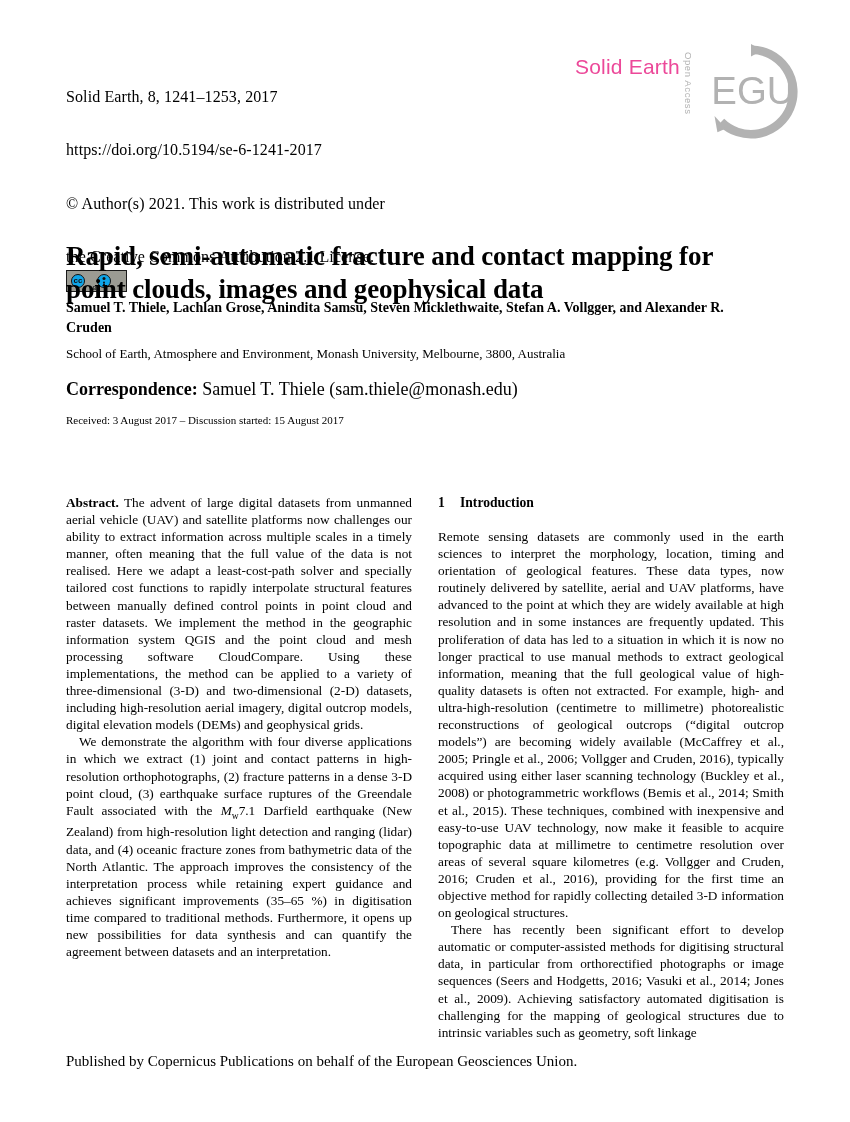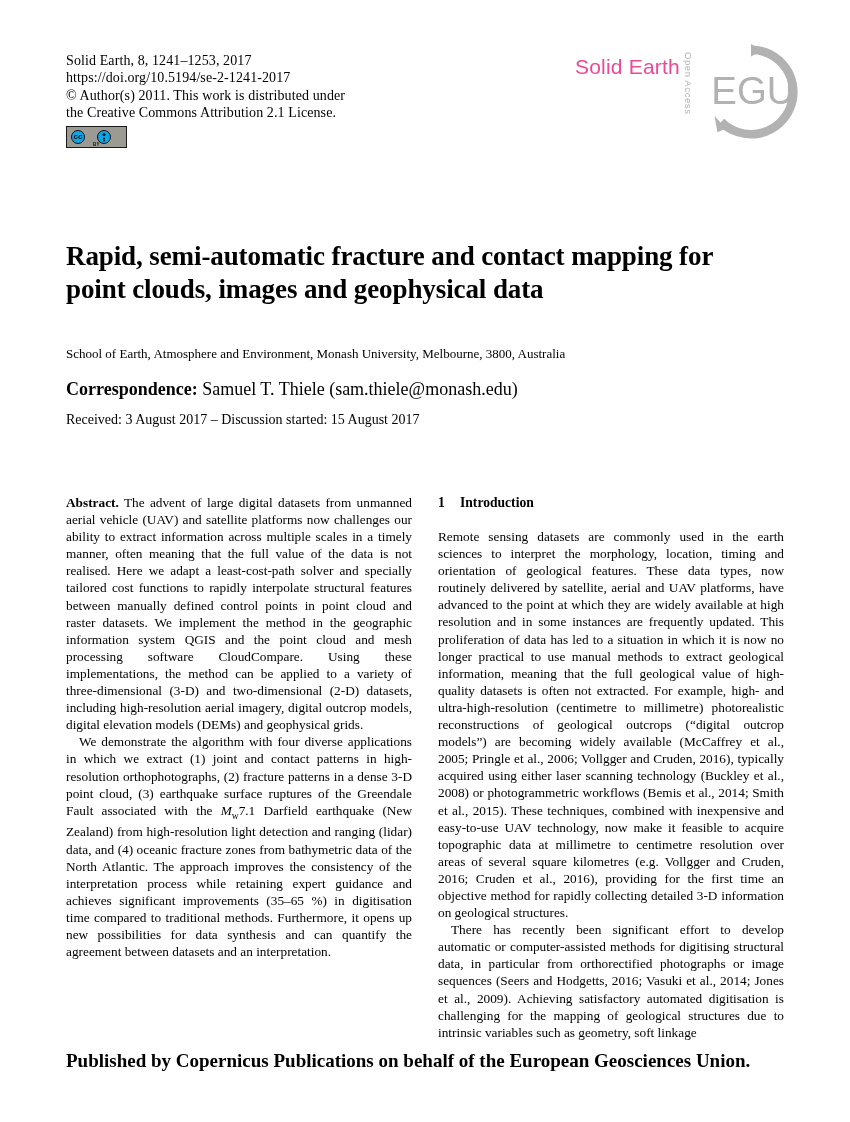--- a/index.html
+++ b/index.html
@@ -24,24 +24,25 @@
   }
 
   
   .masthead {
     position: absolute;
     left: 66px;
     top: 52px;
     width: 420px;
   }
   .masthead-line {
-    font-size: 14px;
+    font-size: 16px;
     line-height: 17.4px;
     letter-spacing: 0.1px;
     white-space: nowrap;
+    margin-top: 36px;
   }
 
   .cc-badge {
     margin-top: 4px;
     width: 61px;
     height: 22px;
     background: #9b9b93;
     border: 1px solid #1a1a1a;
     box-sizing: border-box;
     position: relative;
@@ -165,21 +166,21 @@
     width: 700px;
     font-size: 18px;
     line-height: 18px;
   }
   .correspondence .corr-label { font-weight: bold; }
   .dates {
     position: absolute;
     left: 66px;
     top: 411px;
     width: 700px;
-    font-size: 14px;
+    font-size: 11px;
     line-height: 18px;
   }
 
   
   .col {
     position: absolute;
     top: 466px;
     width: 346px;
     font-size: 13.3px;
     line-height: 17.1px;
@@ -217,34 +218,34 @@
     font-style: normal;
     font-size: 0.72em;
   }
 
   
   .footer {
     position: absolute;
     left: 66px;
     top: 1052px;
     width: 720px;
-    font-size: 19px;
-    font-weight: bold;
+    font-size: 15px;
+    font-weight: normal;
     line-height: 18px;
   }
 </style>
 </head>
 <body>
 
 <div class="page">
 
   <div class="masthead">
     <div class="masthead-line">Solid Earth, 8, 1241–1253, 2017</div>
-    <div class="masthead-line">https://doi.org/10.5194/se-2-1241-2017</div>
-    <div class="masthead-line">© Author(s) 2011. This work is distributed under</div>
+    <div class="masthead-line">https://doi.org/10.5194/se-6-1241-2017</div>
+    <div class="masthead-line">© Author(s) 2021. This work is distributed under</div>
     <div class="masthead-line">the Creative Commons Attribution 2.1 License.</div>
 
     <div class="cc-badge">
       <div class="cc-circle cc-left">cc</div>
       <div class="cc-circle cc-right">
         <span class="cc-person"></span>
       </div>
       <div class="cc-by">BY</div>
     </div>
   </div>
@@ -261,20 +262,21 @@
       <polygon points="50,0 50,13 62,6.5" fill="#b2b2b2"></polygon>
 
       <polygon points="12,75 24,88 15,92" fill="#b2b2b2"></polygon>
 
       <text x="52" y="63" font-family="Liberation Sans, sans-serif" font-size="40" font-weight="normal" fill="#b2b2b2" text-anchor="middle">EGU</text>
     </svg>
   </div>
 
   <h1 class="title">Rapid, semi-automatic fracture and contact mapping for point clouds, images and geophysical data</h1>
 
+  <div class="authors">Samuel T. Thiele, Lachlan Grose, Anindita Samsu, Steven Micklethwaite, Stefan A. Vollgger, and Alexander R. Cruden</div>
   <div class="affiliation">School of Earth, Atmosphere and Environment, Monash University, Melbourne, 3800, Australia</div>
 
   <div class="correspondence">
     <span class="corr-label">Correspondence:</span>
     <span>Samuel T. Thiele (sam.thiele@monash.edu)</span>
   </div>
 
   <div class="dates">
     <div>Received: 3 August 2017 – Discussion started: 15 August 2017</div>
   </div>

